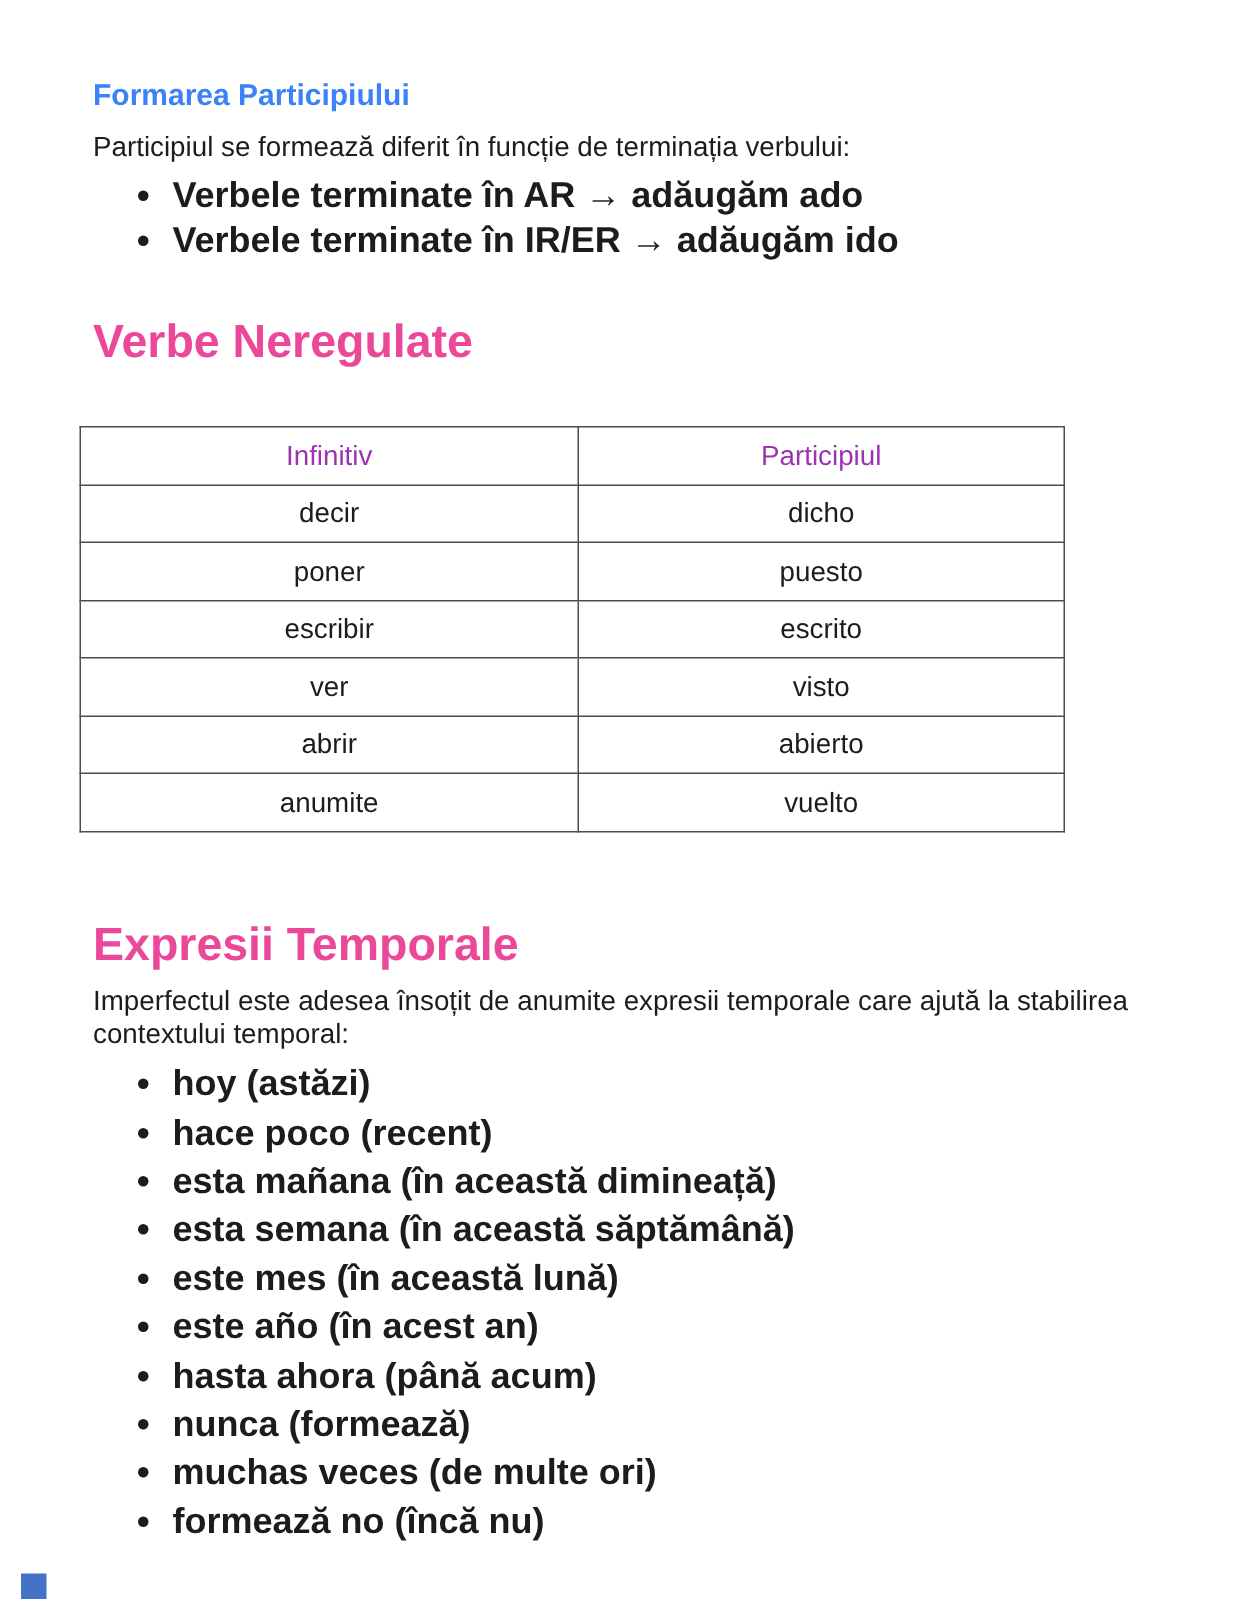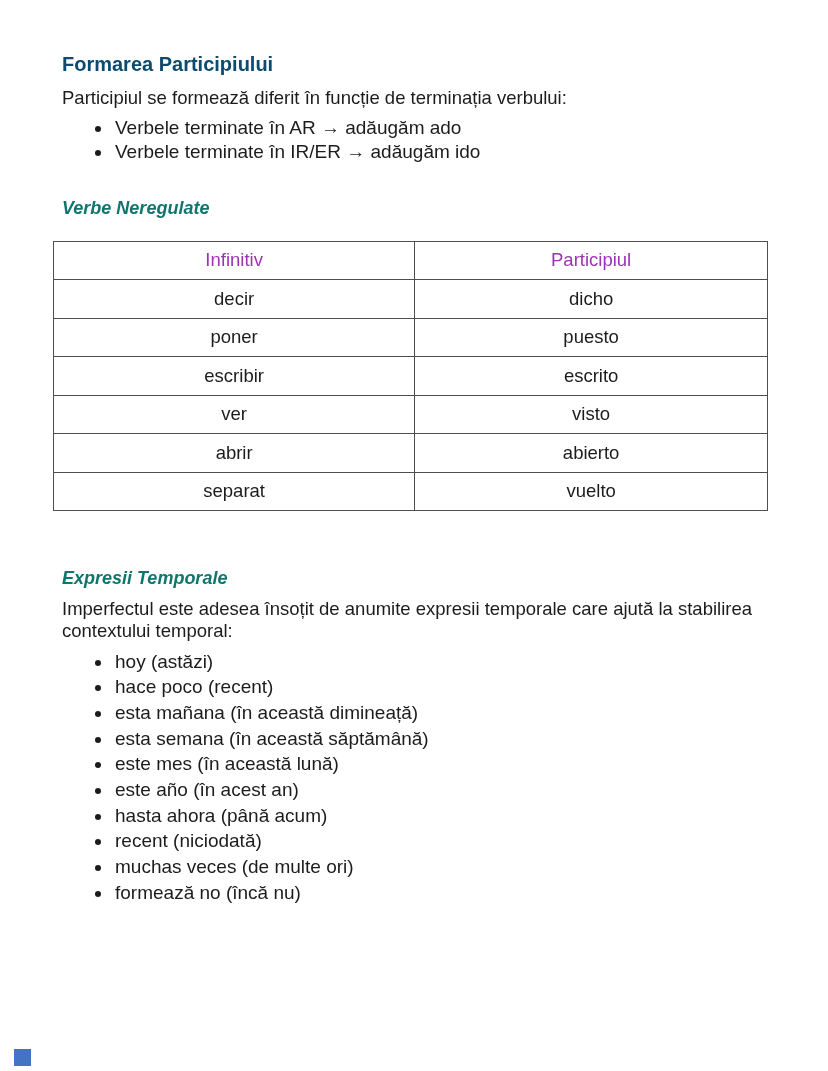--- a/index.html
+++ b/index.html
@@ -10,56 +10,56 @@
     background: #ffffff;
     font-family: "Liberation Sans", sans-serif;
     color: #1c1c1c;
     position: relative;
     overflow: hidden;
   }
   .content {
     padding: 53px 58px 0 62px;
   }
   .h-small {
-    color: #0c4a6e;
+    color: #3b82f6;
     font-size: 20px;
     font-weight: bold;
     margin: 0 0 11px 0;
     line-height: 1.15;
   }
   .h-large {
-    color: #0f766e;
-    font-size: 18px;
+    color: #ec4899;
+    font-size: 31px;
     font-weight: bold;
     line-height: 1.15;
-    font-style: italic;
   }
   #irregular-heading { margin: 34px 0 9px 0; }
   #temporal-heading  { margin: 57px 0 9px 0; }
   p.body-text {
     font-size: 18.5px;
     line-height: 1.19;
     margin: 0;
   }
   ul.bullet-list {
     list-style: disc;
     margin: 7px 0 0 0;
     padding-left: 51px;
-    font-size: 19px;
+    font-size: 24px;
+    font-weight: bold;
   }
   ul.bullet-list li {
     line-height: 1.26;
     padding-left: 2px;
   }
   ul.bullet-list.tight li { line-height: 1.26; }
   ul.bullet-list.roomy  li { line-height: 1.35; }
   table.verbs-table {
     border-collapse: collapse;
-    width: 715px;
-    margin-top: 22px;
+    width: 657px;
+    margin-top: 38px;
     margin-left: -9px;
     table-layout: fixed;
   }
   table.verbs-table th,
   table.verbs-table td {
     border: 1px solid #4d4d4d;
     height: 38.5px;
     text-align: center;
     vertical-align: middle;
     font-size: 18.5px;
@@ -133,21 +133,21 @@
             <td>ver</td>
             <td>visto</td>
           </tr>
 
           <tr>
             <td>abrir</td>
             <td>abierto</td>
           </tr>
 
           <tr>
-            <td>separat</td>
+            <td>anumite</td>
             <td>vuelto</td>
           </tr>
 
         </tbody>
     </table>
   </section>
 
   <section>
     <h2 class="h-large" id="temporal-heading">Expresii Temporale</h2>
     <p class="body-text">Imperfectul este adesea însoțit de anumite expresii temporale care ajută la stabilirea contextului temporal:</p>
@@ -160,21 +160,21 @@
         <li>esta mañana (în această dimineață)</li>
 
         <li>esta semana (în această săptămână)</li>
 
         <li>este mes (în această lună)</li>
 
         <li>este año (în acest an)</li>
 
         <li>hasta ahora (până acum)</li>
 
-        <li>recent (niciodată)</li>
+        <li>nunca (formează)</li>
 
         <li>muchas veces (de multe ori)</li>
 
         <li>formează no (încă nu)</li>
       </ul>
   </section>
 
 </div>
 
 <div class="corner-marker"></div>

